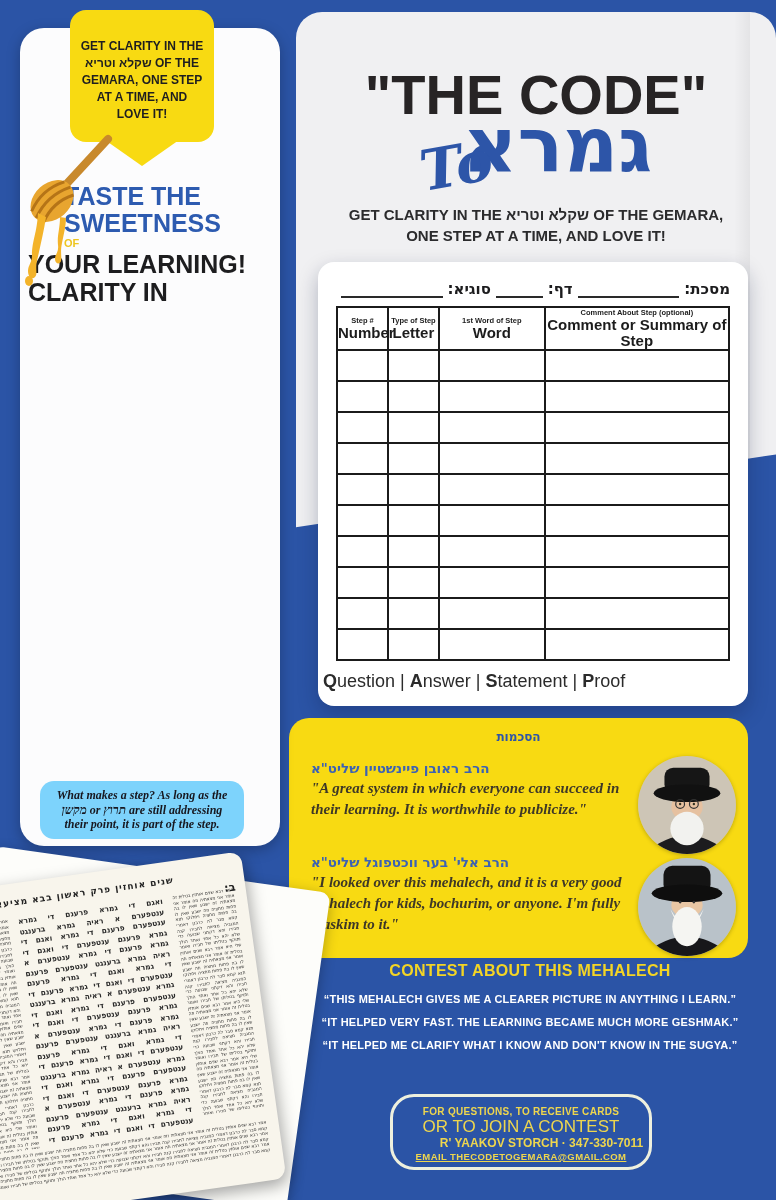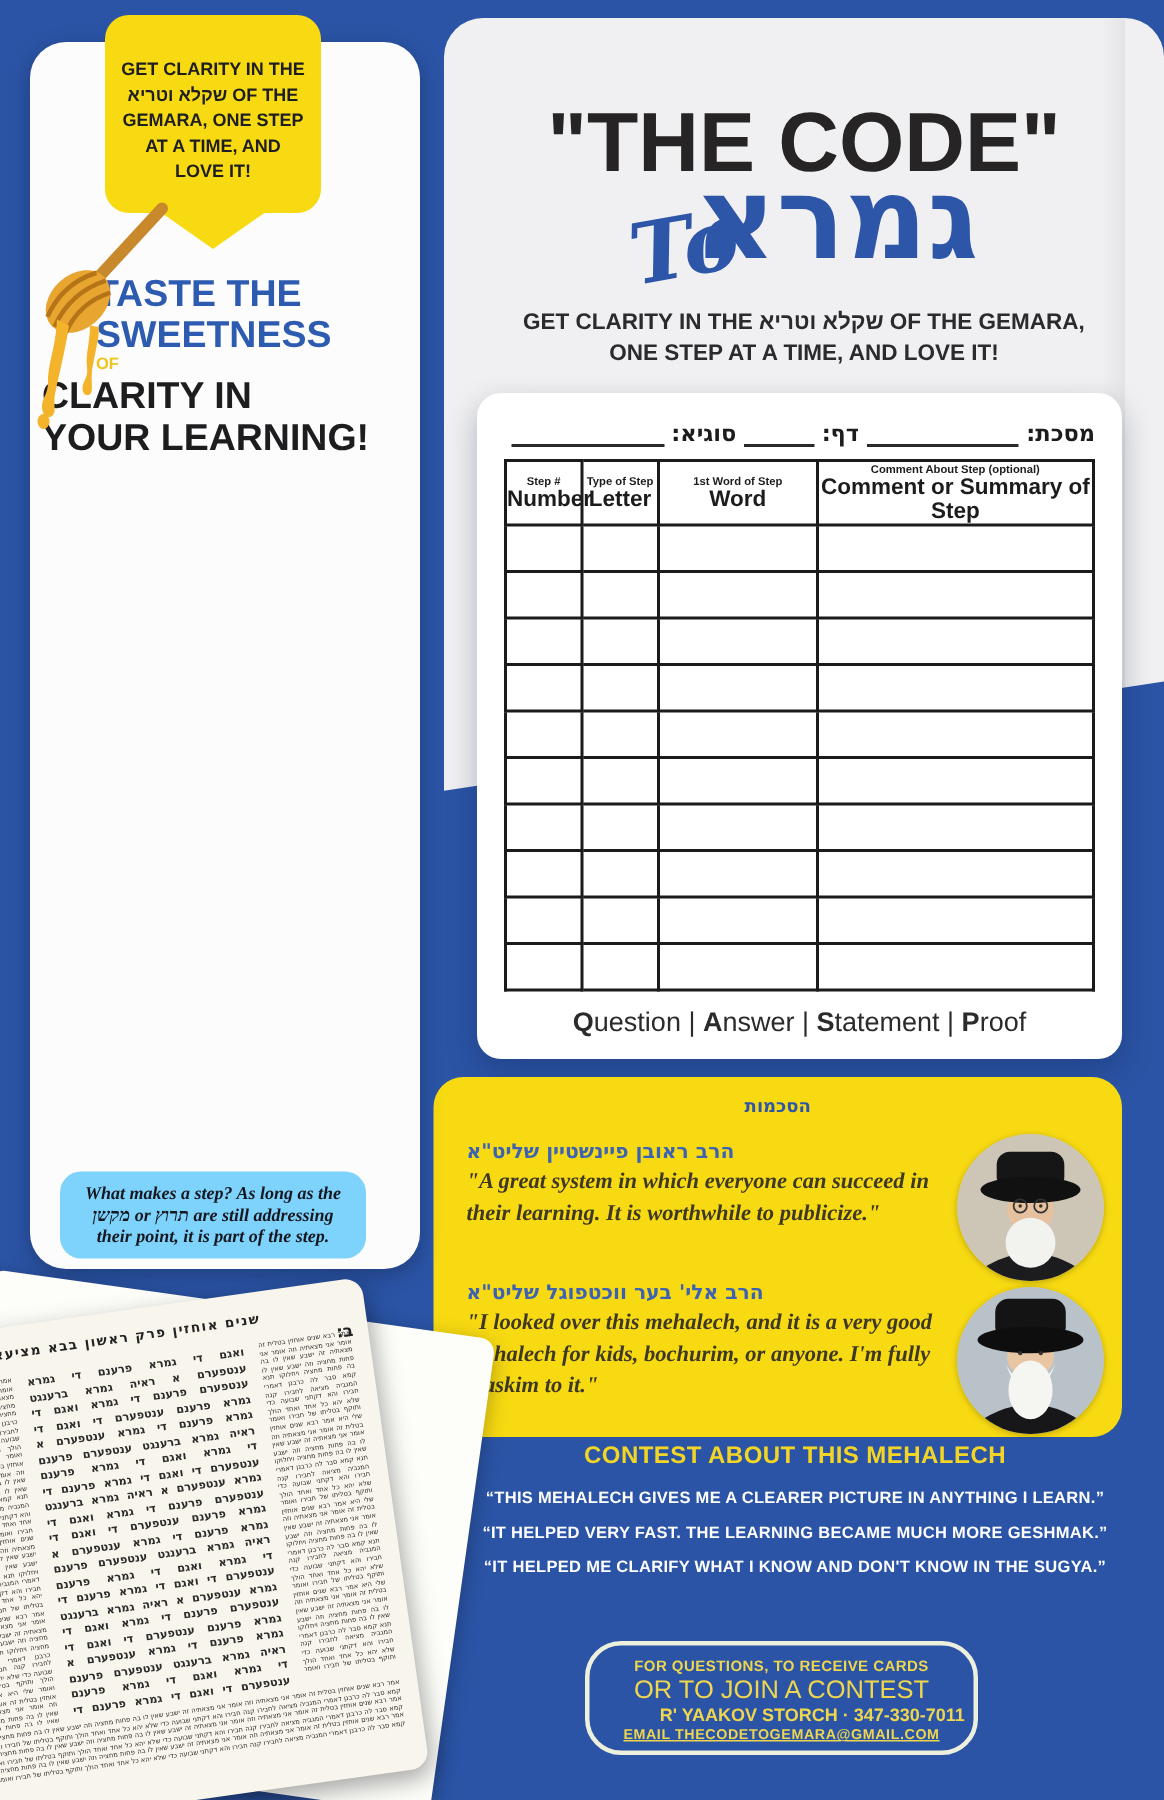--- a/index.html
+++ b/index.html
@@ -28,21 +28,21 @@
   .ws-fields{position:absolute;top:18px;left:18px;right:18px;direction:rtl;display:flex;align-items:flex-end;
     font-weight:700;font-size:15px;color:#1c1c1e;font-family:"DejaVu Sans",sans-serif;}
   .blank{border-bottom:2px solid #2a2a2a;height:15px;margin:0 5px;}
   .blank.long{flex:1.3;} .blank.short{flex:.6;}
   .ws-table{position:absolute;left:18px;top:44px;width:394px;border-collapse:collapse;table-layout:fixed;}
   .ws-table th,.ws-table td{border:2.5px solid #1b1b1b;padding:0;}
   .ws-table th{height:36px;vertical-align:middle;text-align:center;color:#1c1c1c;}
   .ws-table td{height:29px;}
   .th-small{font-size:7.5px;font-weight:700;line-height:9px;}
   .th-big{font-size:15px;font-weight:700;line-height:16px;}
-  .legend{position:absolute;bottom:14px;left:0;right:0;text-align:center;font-size:18px;color:#2b2b2b;}
+  .legend{position:absolute;bottom:14px;left:0;right:0;font-size:18px;color:#2b2b2b;}
   .legend-word{display:inline-block;margin:0 5px;}
   .legend-word::first-letter{font-weight:800;}
   .legend-sep{color:#2b2b2b;}
 
   
   .hask{position:absolute;left:289px;top:718px;width:459px;height:240px;background:#f8da12;border-radius:20px;z-index:2;}
   .hask-title{text-align:center;font-size:12px;font-weight:800;color:#2d55a8;margin-top:12px;font-family:"DejaVu Sans",sans-serif;}
   .hask-entry{position:absolute;left:22px;width:335px;}
   .hask-entry.e1{top:42px;} .hask-entry.e2{top:136px;}
   .hask-name{font-family:"DejaVu Sans",sans-serif;font-weight:700;font-size:13.5px;color:#3c62b4;margin-bottom:2px;}
@@ -314,22 +314,22 @@
       <path d="M30,80 C29,100 24,108 24,122 C24,130 20,132 20,138 C20,144 24,147 27,144 C30,141 27,136 29,128 C32,114 36,98 38,84 Z" fill="#f3b32a"></path>
       <path d="M52,84 C52,96 49,102 50,112 C51,119 47,121 47,126 C47,131 52,132 53,128 C54,124 52,119 54,110 C56,100 58,92 58,85 Z" fill="#f3b32a"></path>
       <ellipse cx="21" cy="148" rx="4" ry="5" fill="#f3b32a"></ellipse>
     </svg>
   </div>
 
   <div class="headline">
     <div class="h-blue">TASTE THE</div>
     <div class="h-blue">SWEETNESS</div>
     <div class="h-of">OF</div>
+    <div class="h-dark">YOUR LEARNING!</div>
     <div class="h-dark">CLARITY IN</div>
-    <div class="h-dark">YOUR LEARNING!</div>
   </div>
 
   <div class="sec-head about-head">ABOUT "THE CODE"</div>
   <div class="about-body">When you learn a gemara, in order to follow the flow of the sugya, you must know where each step begins, and what type of step it is. This code helps you focus on each step of the gemara.</div>
   <div class="sec-head how-head">HOW TO USE IT</div>
   <div class="steps">
     <div>1) Identify what the first word of each step is.</div>
     <div>2) Identify what type of step it is - Question, Answer, Statement Proof, (Dichuy).</div>
     <div>3) Number each step of the sugya starting again by each sugya.</div>
   </div>

